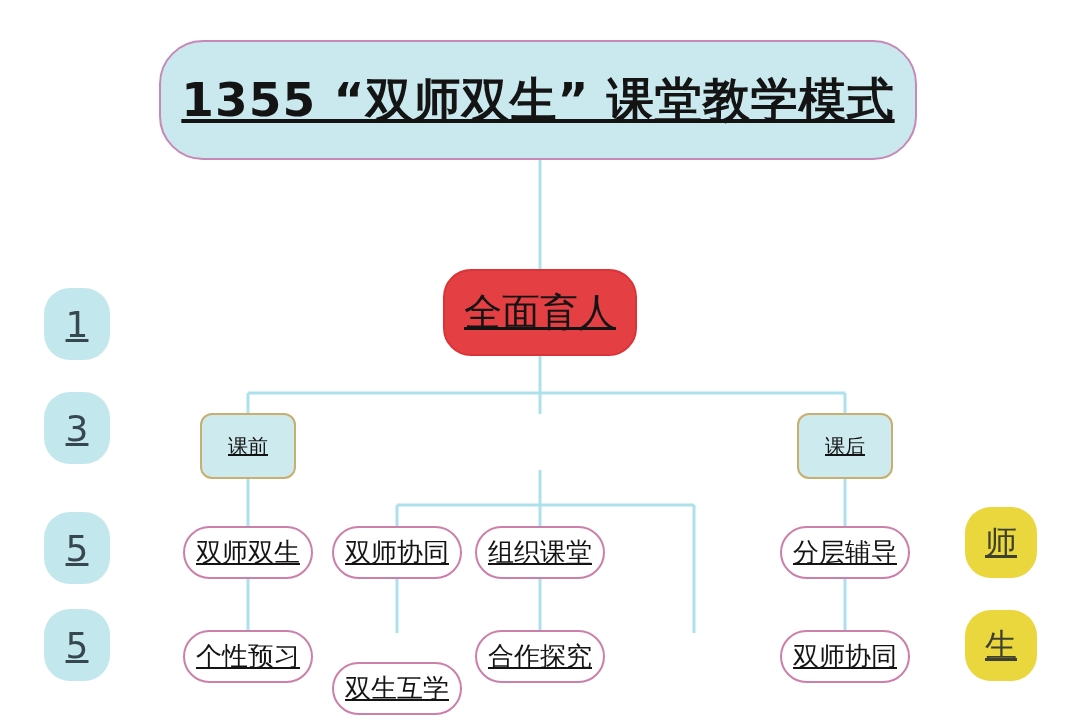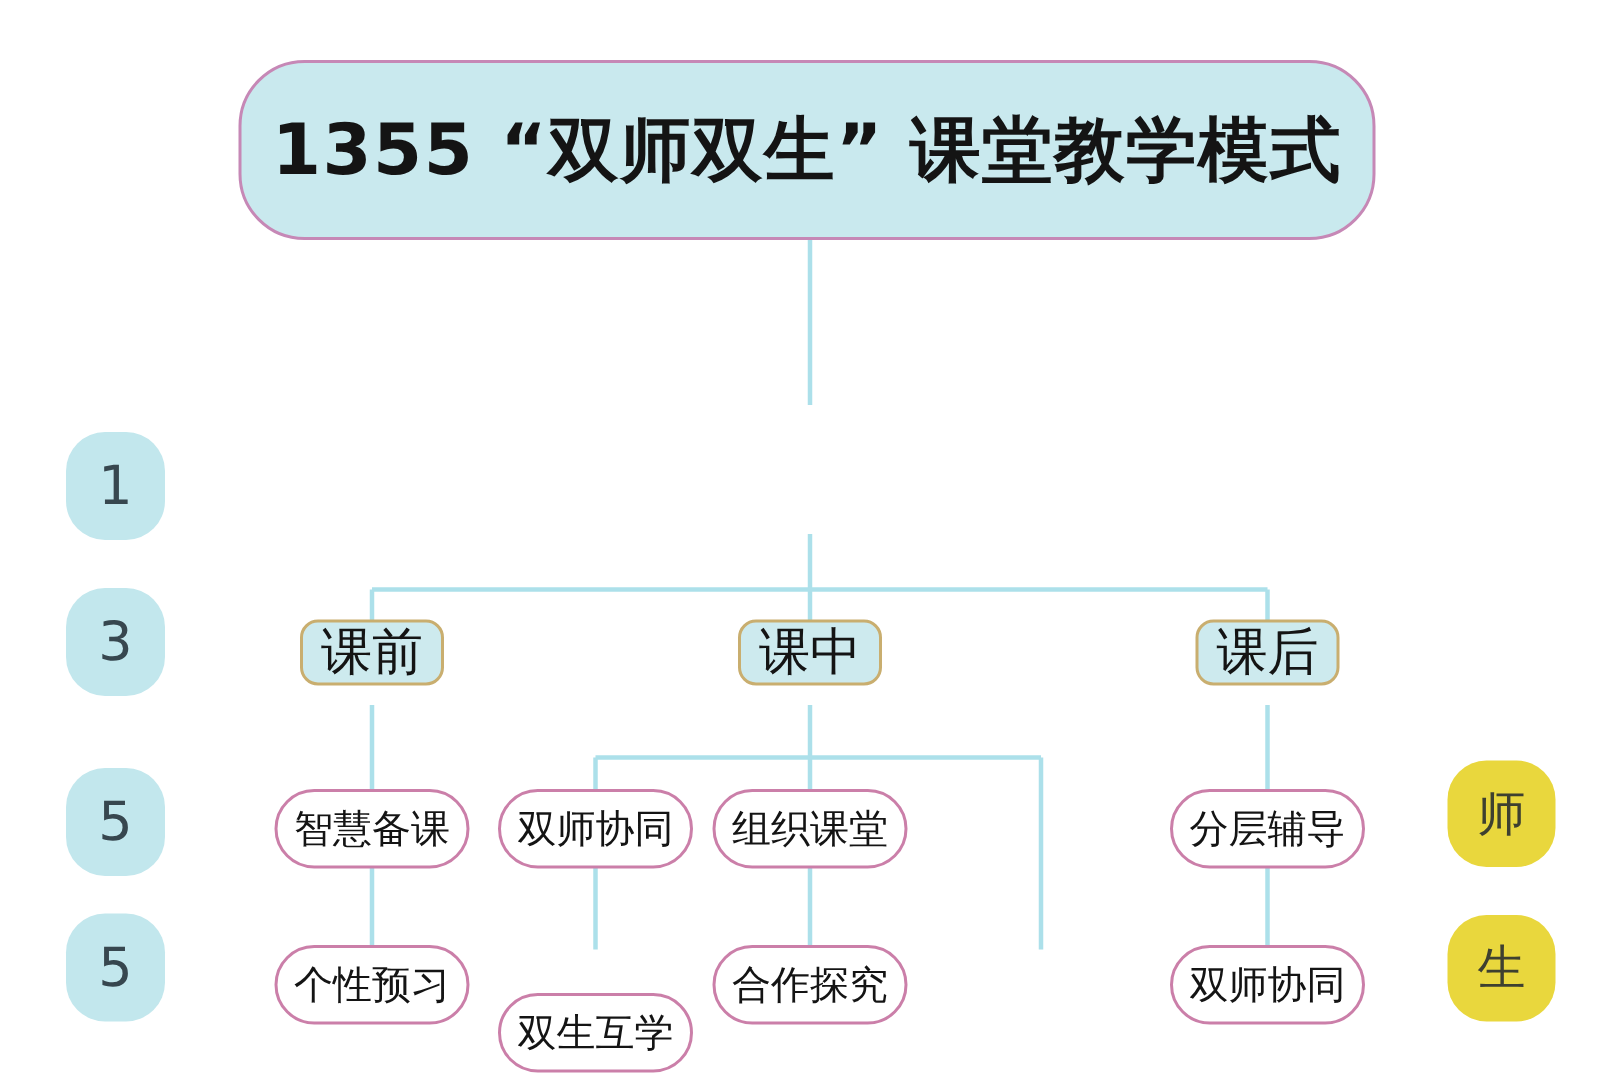--- a/index.html
+++ b/index.html
@@ -18,20 +18,21 @@
   }
   .node {
     position: absolute;
     display: flex;
     align-items: center;
     justify-content: center;
     box-sizing: border-box;
     z-index: 1;
     color: #141414;
     white-space: nowrap;
+    text-decoration: underline;
   }
   .title-box {
     left: 159px; top: 40px;
     width: 758px; height: 120px;
     background: #c9e9ee;
     border: 2px solid #c688b6;
     border-radius: 44px;
     font-size: 47px;
     font-weight: 600;
     letter-spacing: 1px;
@@ -39,26 +40,26 @@
   .root-box {
     left: 443px; top: 269px;
     width: 194px; height: 87px;
     background: #e43f43;
     border: 2px solid #da3338;
     border-radius: 28px;
     font-size: 38px;
     font-weight: 500;
   }
   .phase-box {
-    width: 96px; height: 44px;
+    width: 96px; height: 66px;
     top: 413px;
     background: #cdeaee;
     border: 2px solid #c9ae6f;
     border-radius: 12px;
-    font-size: 34px;
+    font-size: 20px;
     font-weight: 500;
   }
   .pill {
     width: 130px; height: 53px;
     background: #ffffff;
     border: 2px solid #cb7fa9;
     border-radius: 27px;
     font-size: 26px;
     font-weight: 500;
   }
@@ -102,26 +103,26 @@
       <path d="M540 470 V505"></path>
       <path d="M397 505 H694"></path>
       <path d="M397 505 V633"></path>
       <path d="M540 505 V633"></path>
       <path d="M694 505 V633"></path>
     </g>
   </svg>
 
   <div class="node title-box">1355 “双师双生” 课堂教学模式</div>
 
+  <div class="node root-box">全面育人</div>
 
   <div class="node phase-box" style="left:200px;">课前</div>
-  <div class="node phase-box" style="left:492px;">课中</div>
   <div class="node phase-box" style="left:797px;">课后</div>
 
-  <div class="node pill" style="left:183px; top:526px;">智慧备课</div>
+  <div class="node pill" style="left:183px; top:526px;">双师双生</div>
   <div class="node pill" style="left:332px; top:526px;">双师协同</div>
   <div class="node pill" style="left:475px; top:526px;text-align:center;">组织课堂</div>
   <div class="node pill" style="left:780px; top:526px;">分层辅导</div>
 
   <div class="node pill" style="left:183px; top:630px;">个性预习</div>
   <div class="node pill" style="left:332px; top:630px;margin-top:32px;">双生互学</div>
   <div class="node pill" style="left:475px; top:630px;text-align:center;">合作探究</div>
   <div class="node pill" style="left:780px; top:630px;">双师协同</div>
 
   <div class="node num-badge" style="top:288px;">1</div>

